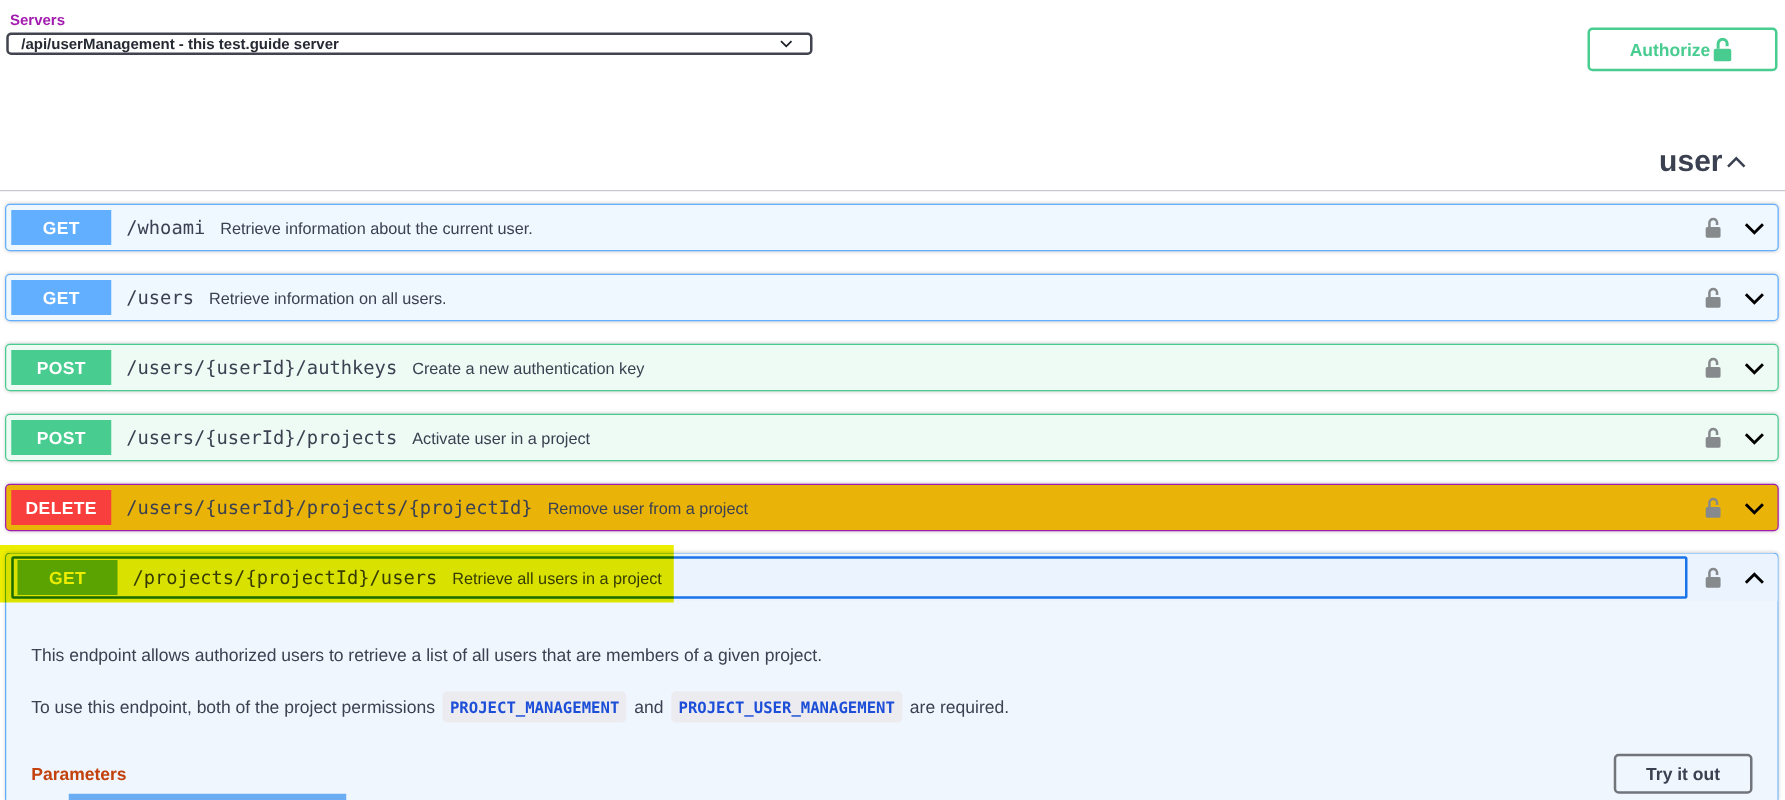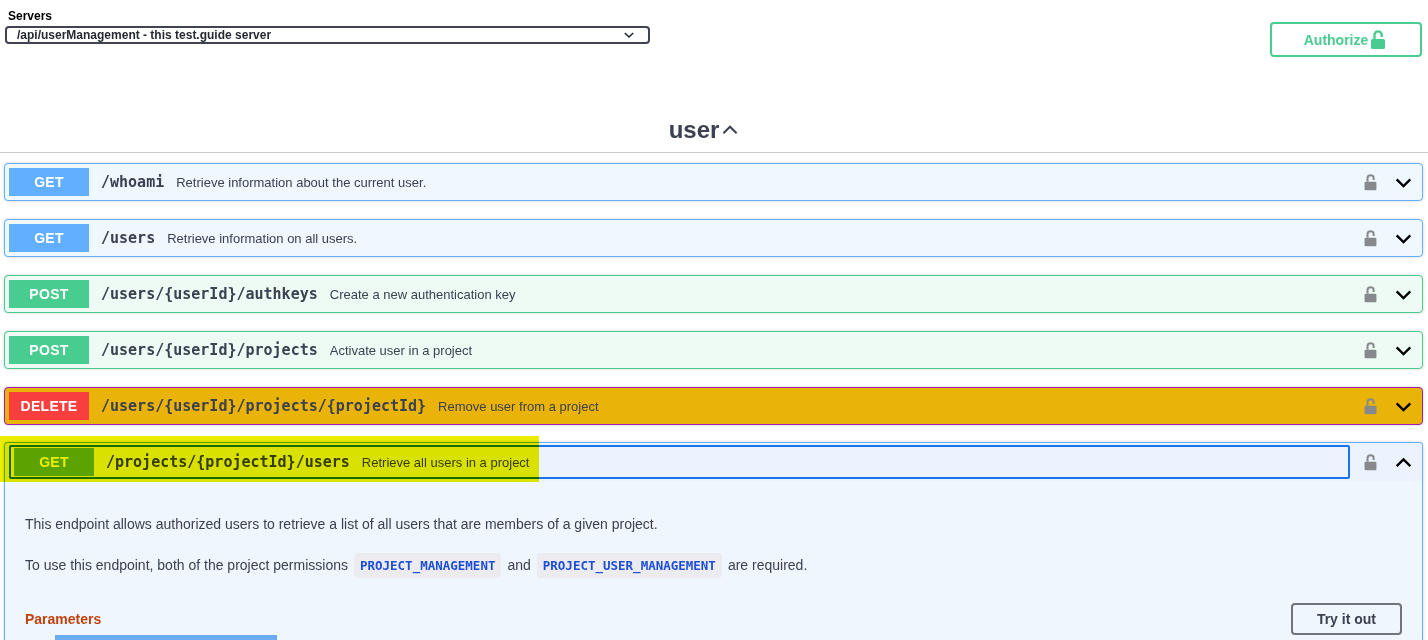--- a/index.html
+++ b/index.html
@@ -9,21 +9,21 @@
     width: 1428px; height: 640px;
     background: #fff;
     font-family: "Liberation Sans", sans-serif;
     color: #3b4151;
     overflow: hidden;
   }
 
   
   .servers-label {
     position: absolute; top: 9px; left: 8px;
-    font-size: 12px; font-weight: bold; color: #000000;
+    font-size: 12px; font-weight: bold; color: #a21caf;
   }
   .server-select {
     position: absolute; top: 26px; left: 5px;
     width: 645px; height: 18px;
     border: 2px solid #41444e; border-radius: 4px;
     background: #fff;
     display: flex; align-items: center; justify-content: space-between;
     padding: 0 12px 0 10px;
     font-size: 12px; font-weight: bold; color: #262b33;
     cursor: pointer;
@@ -35,21 +35,21 @@
     background: transparent;
     display: flex; align-items: center; justify-content: center; 
     font-size: 14px; font-weight: bold; color: #49cc90;
     cursor: pointer;
   }
 
   
   .section-header {
     position: absolute; top: 107px; left: 0; right: 0; height: 46px;
     border-bottom: 1px solid rgba(59,65,81,.28);
-    display: flex; align-items: center; justify-content: center;
+    display: flex; align-items: center; justify-content: flex-end;
     padding: 0 28px 0 10px;
     cursor: pointer;
   }
   .section-title { font-size: 24px; font-weight: bold; color: #3b4151; }
 
   
   .ops { position: absolute; top: 163px; left: 4px; right: 5px; }
   .op-row {
     display: flex; align-items: center;
     height: 38px; margin-bottom: 18px;
@@ -65,21 +65,21 @@
     padding: 6px 0; border-radius: 0;
     font-size: 14px; font-weight: bold; color: #fff;
     letter-spacing: .3px;
   }
   .op-get    .op-badge { background: #61affe; }
   .op-post   .op-badge { background: #49cc90; }
   .op-delete .op-badge { background: #f93e3e; }
   .op-path {
     margin-left: 12px;
     font-family: "DejaVu Sans Mono", monospace;
-    font-size: 15px; font-weight: bold; color: #3b4151;
+    font-size: 15px; font-weight: normal; color: #3b4151;
   }
   .op-desc { margin-left: 12px; font-size: 13px; color: #3b4151; }
   .op-spacer { flex: 1; }
   .lock-btn { background: none; border: none; color: #878a8c; margin-right: 14px; cursor: pointer; display:flex; align-items:center; }
   .arrow-btn { background: none; border: none; margin-right: 4px; cursor: pointer; display:flex; align-items:center; }
 
   
   .opblock-open {
     position: absolute; top: 442px; left: 4px; right: 5px; height: 198px;
     border: 1px solid #61affe; border-bottom: none;

